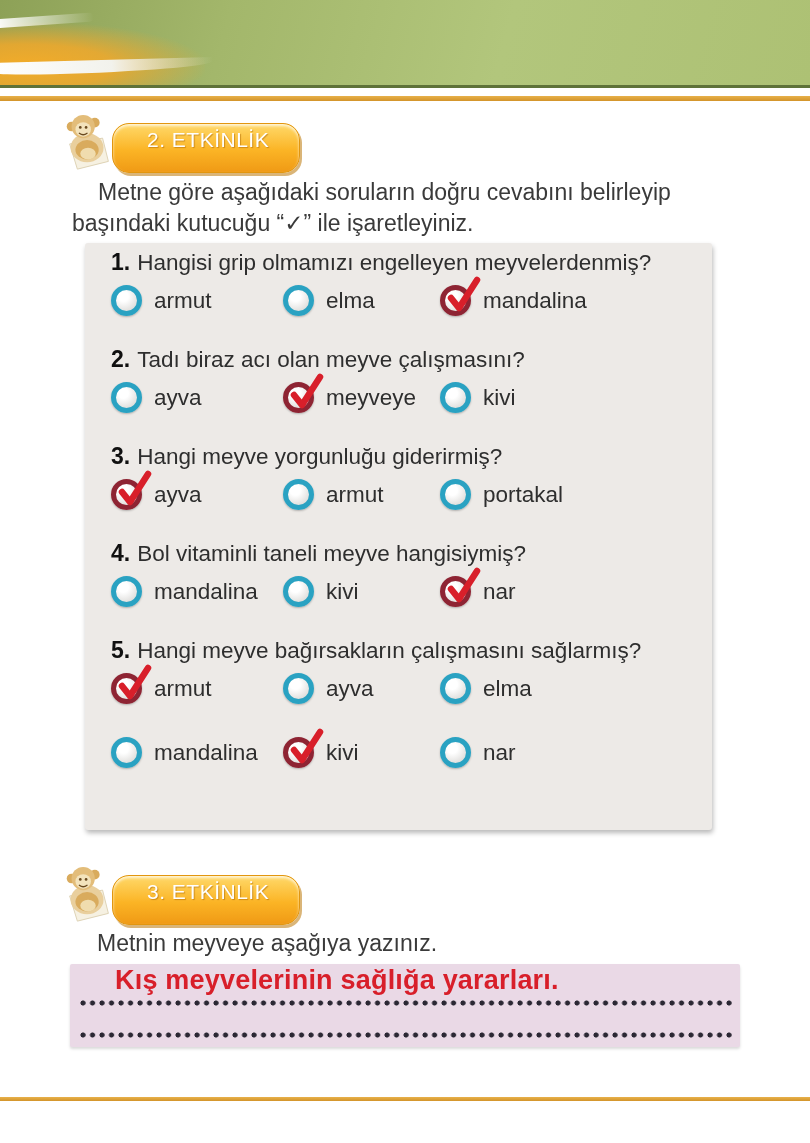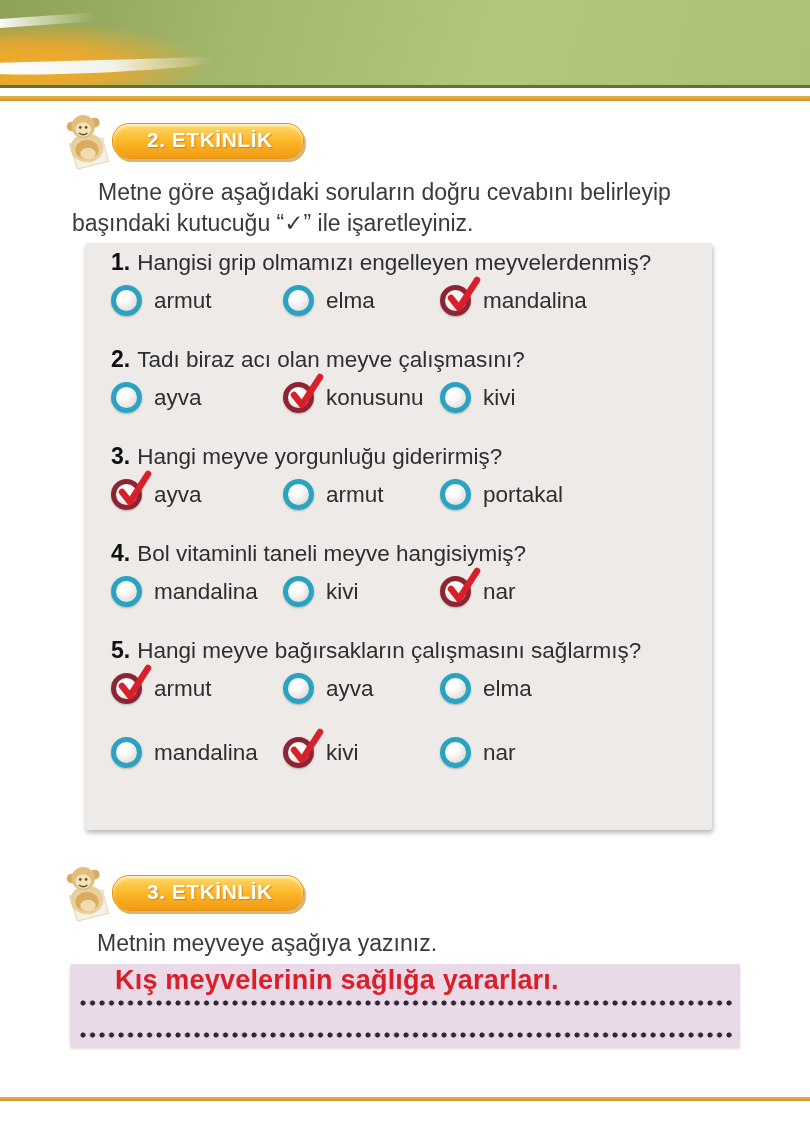--- a/index.html
+++ b/index.html
@@ -32,26 +32,26 @@
     border-radius:0 0 100% 40%; transform:rotate(-1.5deg);
   }
   .band-dark-line { position:absolute; left:0; top:85px; width:810px; height:3px; background:#5e7239; }
   .band-white    { position:absolute; left:0; top:88px; width:810px; height:8px; background:#ffffff; }
   .band-gold     { position:absolute; left:0; top:96px; width:810px; height:5px; background:linear-gradient(#e7b04a,#d3942a); }
 
   
   .activity-badge { position:absolute; left:58px; width:300px; height:64px; }
   .badge-pill {
     position:absolute; left:54px; top:13px;
-    padding:4px 30px 6px 34px;
+    padding:4px 30px 20px 34px;
     background:linear-gradient(#ffd96a,#fbb425 55%,#f09a15);
     border:1px solid #e2960f;
     border-radius:17px;
     box-shadow:2px 3px 0 rgba(188,120,10,.55), inset 0 2px 3px rgba(255,255,255,.75);
-    color:#ffffff; font-weight:bold; font-size:21px; letter-spacing:.5px;
+    color:#ffffff; font-weight:normal; font-size:21px; letter-spacing:.5px;
     text-shadow:1px 1px 1px rgba(170,100,0,.55);
     white-space:nowrap;
   }
   .monkey { position:absolute; left:0; top:0; width:62px; height:64px; }
 
   
   .instr2 { position:absolute; left:72px; top:177px; width:675px; font-size:23px; line-height:31px; color:#3a3a3a; }
   .instr2 .line1 { text-indent:26px; }
   .instr3 { position:absolute; left:97px; top:930px; font-size:23px; color:#3a3a3a; }
 
@@ -178,21 +178,21 @@
     </span>
     <span class="option-label">ayva</span>
   </div>
 
   <div class="option checked">
     <span class="radio">
       <svg class="check" viewBox="0 0 40 40">
         <path d="M9 23 L17 33 L35 5" fill="none" stroke="#d81f2a" stroke-width="6.5" stroke-linecap="round" stroke-linejoin="round"></path>
       </svg>
     </span>
-    <span class="option-label">konusunu</span>
+    <span class="option-label">meyveye</span>
   </div>
 
   <div class="option">
     <span class="radio">
       
     </span>
     <span class="option-label">kivi</span>
   </div>
 </div>
   </div>

